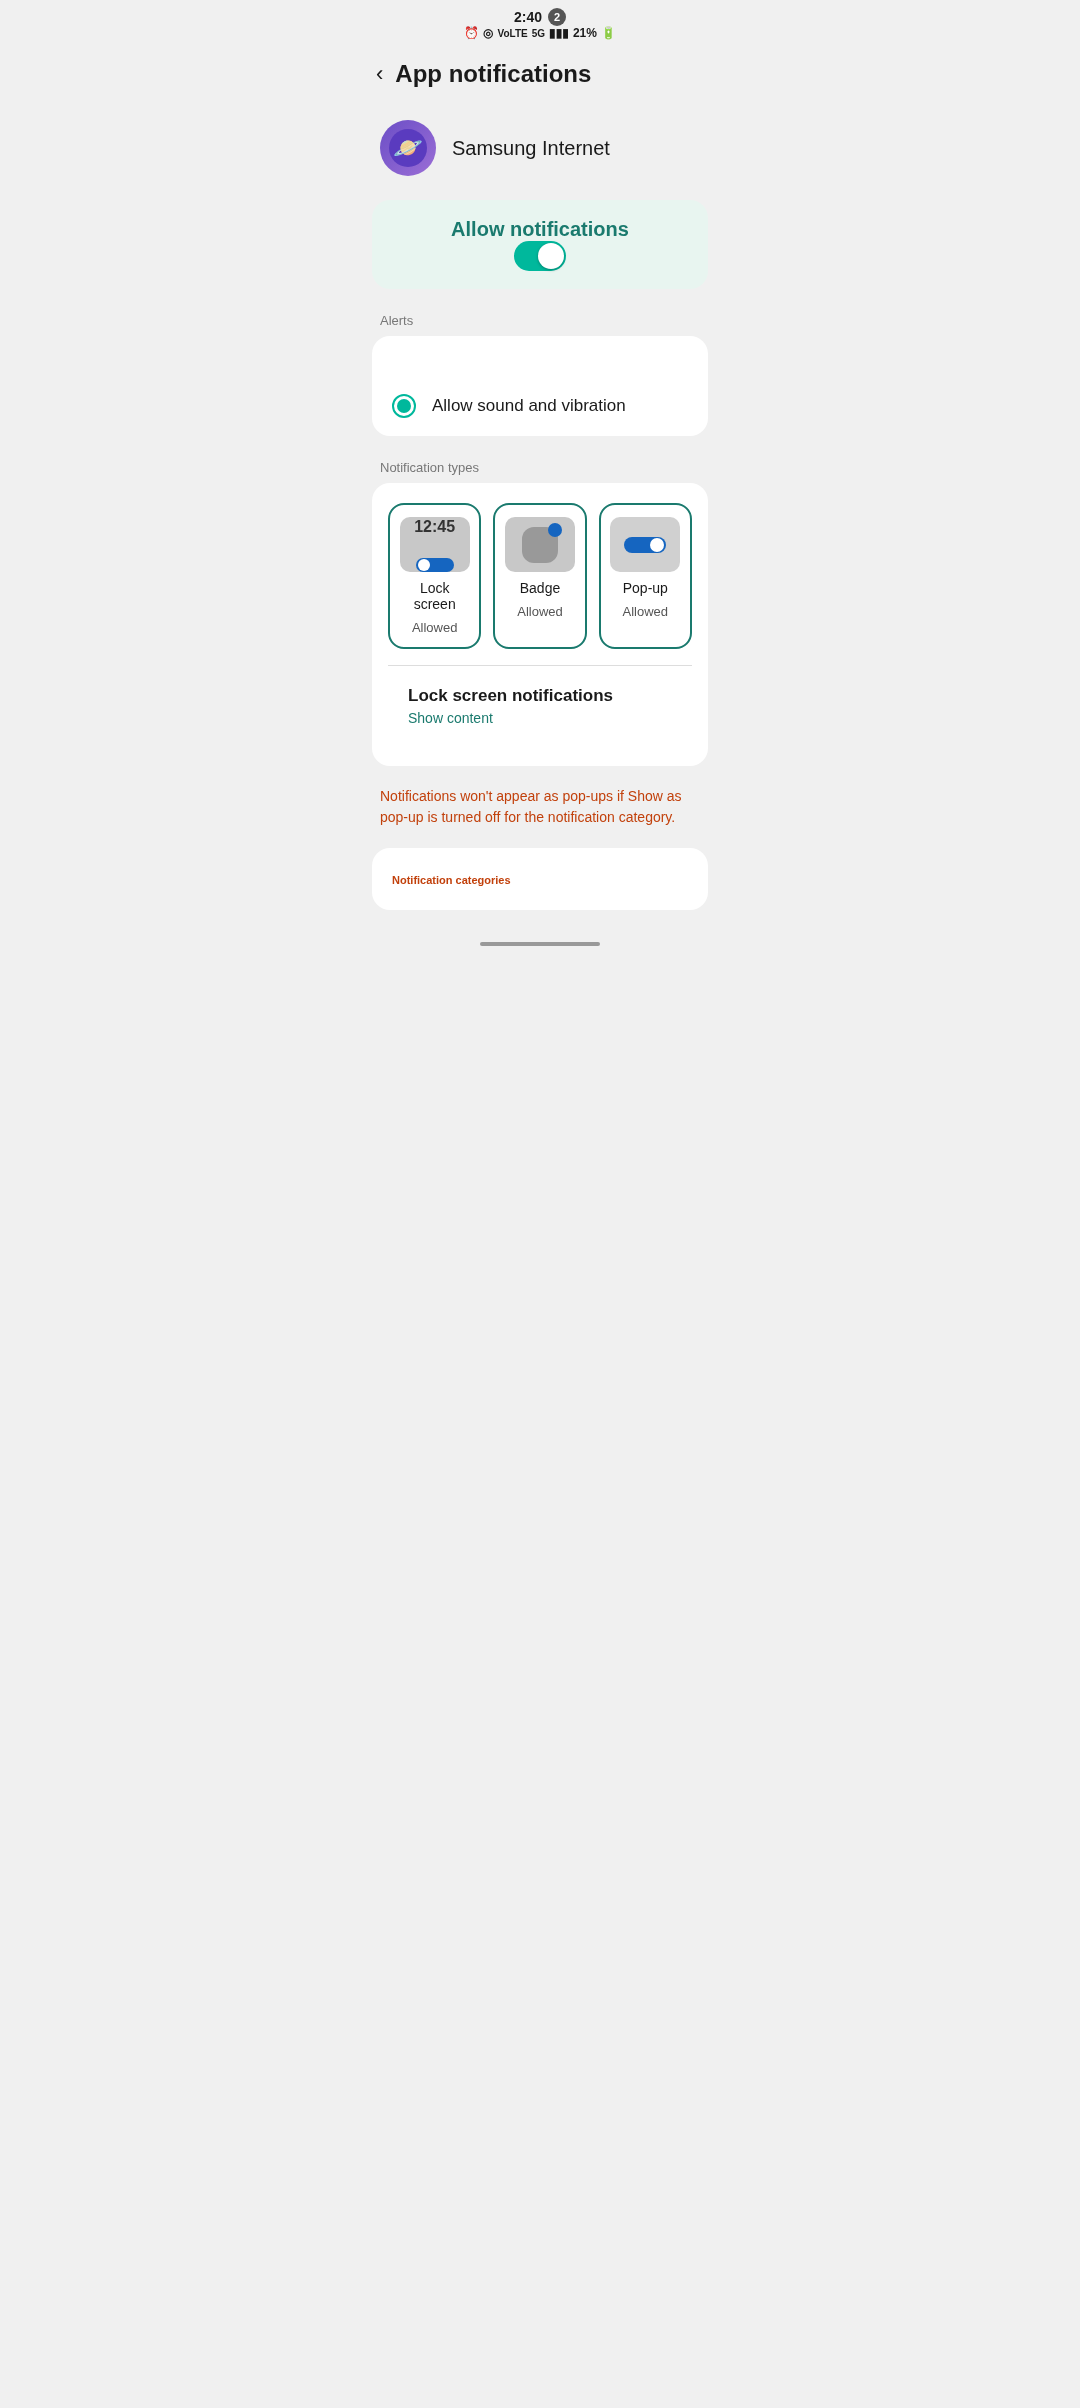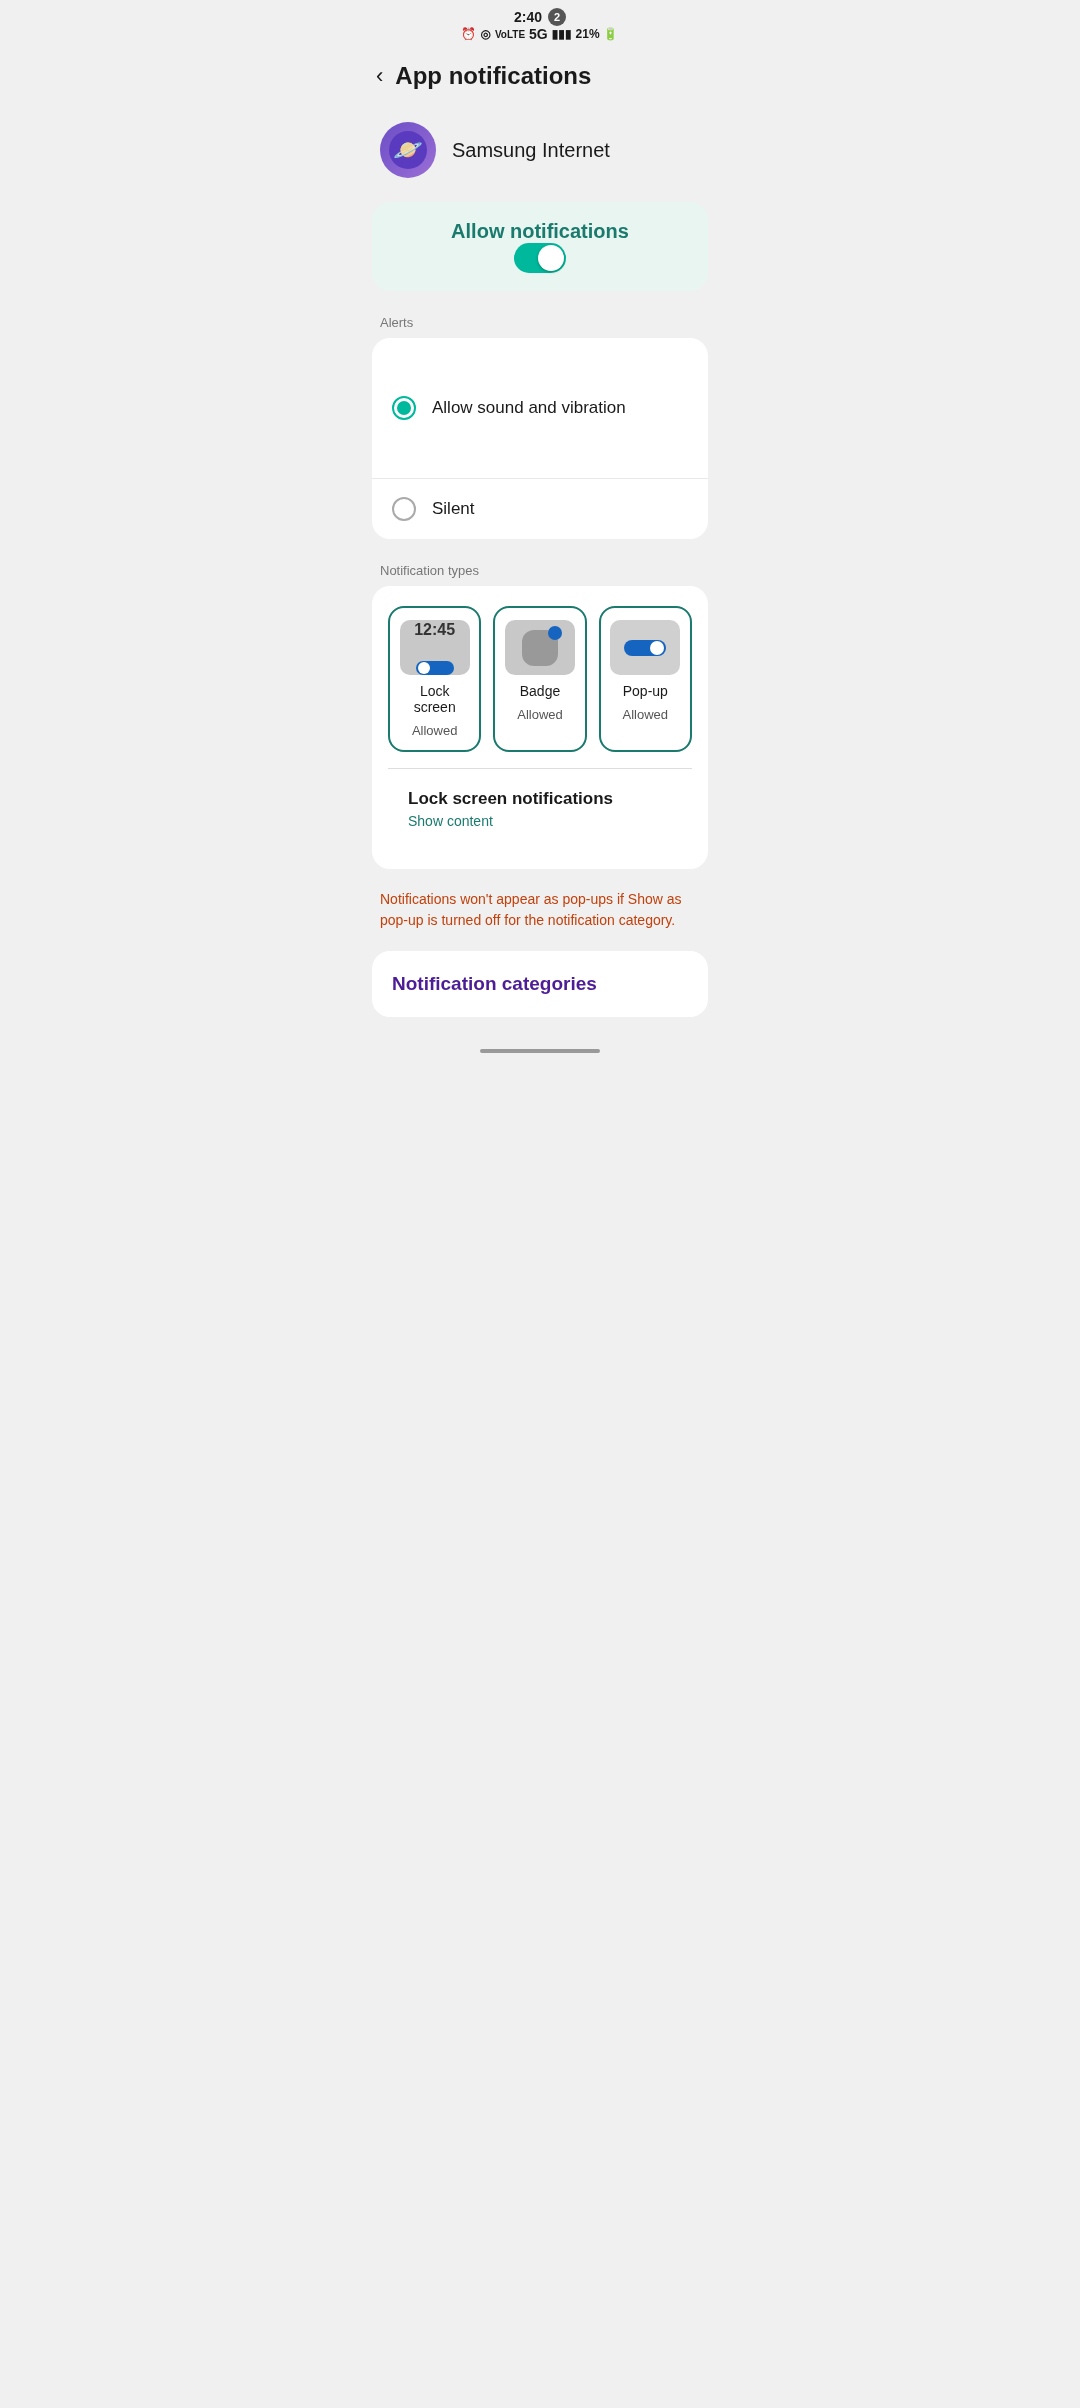--- a/index.html
+++ b/index.html
@@ -391,23 +391,23 @@
 
     .notif-categories-card {
       background: white;
       border-radius: 18px;
       margin: 0 12px 20px;
       padding: 22px 20px;
       cursor: pointer;
     }
 
     .notif-categories-label {
-      font-size: 19px;
+      font-size: 11px;
       font-weight: 600;
-      color: #4c1d95;
+      color: #c2410c;
     }
 
     .home-indicator {
       width: 100%;
       display: flex;
       justify-content: center;
       padding: 12px 0 8px;
     }
 
     .home-bar {
@@ -422,21 +422,21 @@
 
 <div class="status-bar">
   <div class="status-left">
     <span class="status-time">2:40</span>
     <span class="notif-badge">2</span>
   </div>
   <div class="status-right">
     <span class="status-icon">⏰</span>
     <span class="status-icon">◎</span>
     <span class="status-icon" style="font-size:10px; font-weight:700;">VoLTE</span>
-    <span class="status-icon" style="font-size:14px; font-weight:700;">5G</span>
+    <span class="status-icon" style="font-size:10px; font-weight:700;">5G</span>
     <span class="status-icon">▮▮▮</span>
     <span class="battery-text">21%</span>
     <span class="status-icon">🔋</span>
   </div>
 </div>
 
 <div class="header">
   <span class="back-arrow">‹</span>
   <span class="page-title">App notifications</span>
 </div>
@@ -456,24 +456,20 @@
     <div class="toggle-knob"></div>
   </div>
 </div>
 
 <div class="section-label">Alerts</div>
 
 <div class="alerts-card">
   <div class="radio-item">
     <div class="radio-circle active"></div>
     <span class="radio-label">Allow sound and vibration</span>
-  </div>
-  <div class="radio-item">
-    <div class="radio-circle inactive"></div>
-    <span class="radio-label">Silent</span>
   </div>
 </div>
 
 <div class="section-label">Notification types</div>
 
 <div class="notif-types-card">
   <div class="notif-types-grid">
 
     <div class="notif-type-item">
       <div class="notif-type-preview lock-preview">

